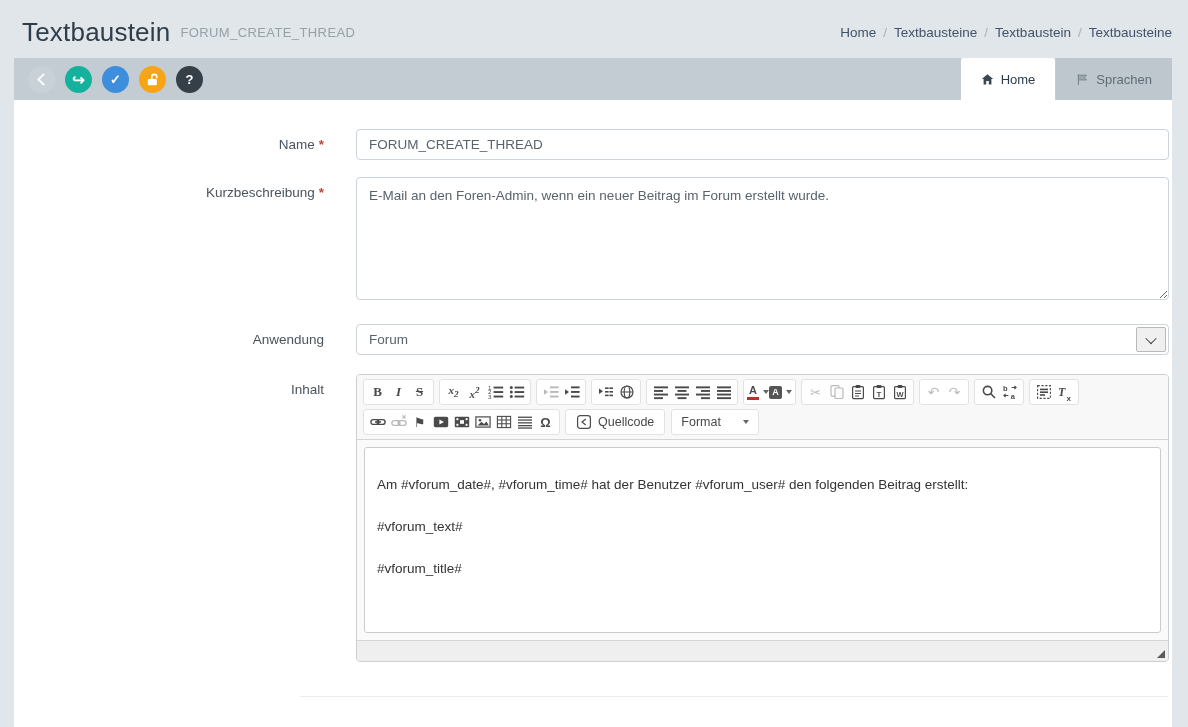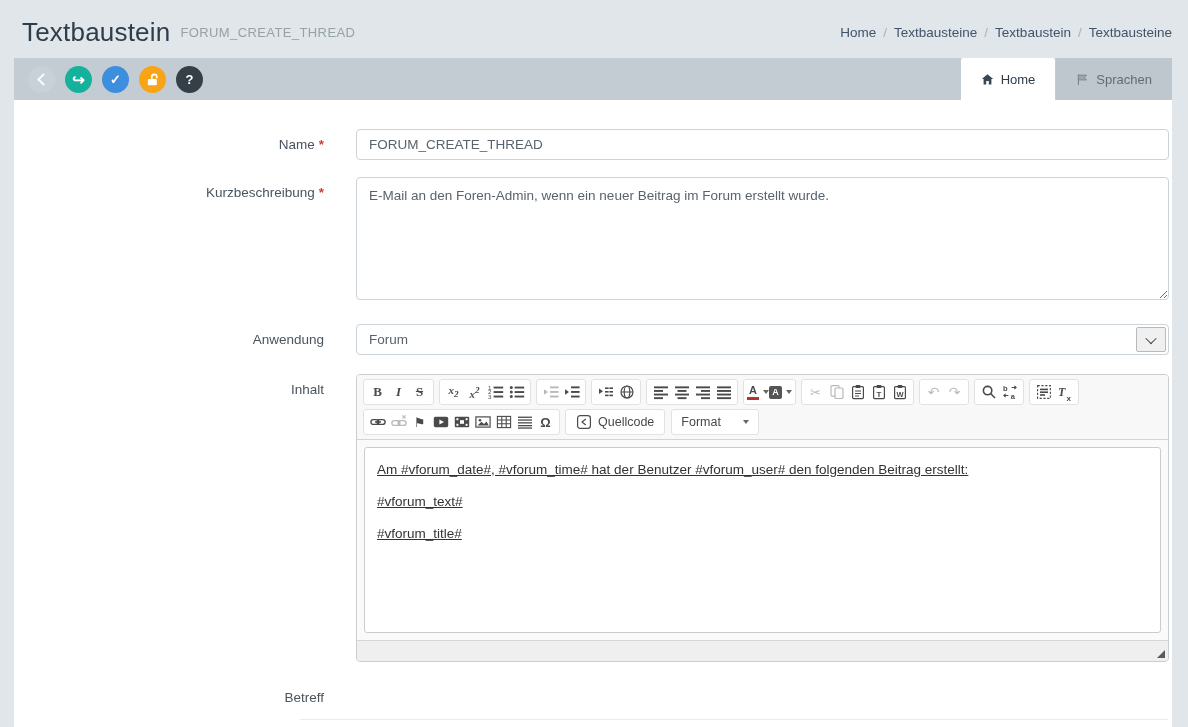--- a/index.html
+++ b/index.html
@@ -57,21 +57,21 @@
   .subx{font-size:8px;font-weight:bold;color:#4a4a4a;margin-left:1px;align-self:flex-end;}
   .tcol{display:inline-flex;flex-direction:column;align-items:center;line-height:1;}
   .tA{font-weight:bold;font-size:11px;color:#4a4a4a;}
   .tbar{width:12px;height:3px;background:#b8312f;margin-top:1px;}
   .bgA{display:inline-flex;align-items:center;justify-content:center;width:13px;height:13px;background:#555;color:#fff;font-size:9px;font-weight:bold;border-radius:2px;}
   .dcaret{width:0;height:0;border-left:3.5px solid transparent;border-right:3.5px solid transparent;border-top:4.5px solid #666;}
   .cklbtn{display:inline-flex;align-items:center;gap:6px;background:#fff;border:1px solid #e2e2e2;border-radius:3px;height:26px;padding:0 10px;font-size:12.5px;color:#484848;margin-right:6px;cursor:pointer;box-sizing:border-box;}
   .ckfmt{display:inline-flex;align-items:center;justify-content:space-between;background:#fff;border:1px solid #e2e2e2;border-radius:3px;height:26px;padding:0 9px;width:88px;font-size:12.5px;color:#484848;cursor:pointer;box-sizing:border-box;}
   .ckbody{background:#fafafa;padding:7px;}
   .ckpage{background:#fff;border:1px solid #ccc;border-radius:3px;height:186px;padding:2px 12px;overflow:hidden;font-size:13.5px;color:#333;box-sizing:border-box;}
-  .ckpage p{margin:12px 0 17px;text-decoration:underline;}
+  .ckpage p{margin:27px 0 17px;}
   .ckfoot{height:20px;background:#efefef;border-top:1px solid #d6d6d6;position:relative;}
   .grip{position:absolute;right:3px;bottom:3px;width:0;height:0;border-bottom:8px solid #5a5a5a;border-left:8px solid transparent;}
 
   hr.div1{border:none;border-top:1px solid #e8ecef;margin:14px 4px 0 286px;}
 </style>
 </head>
 <body>
 
 <div class="page">
 
@@ -450,19 +450,18 @@
               </div>
           </div>
           <div class="ckfoot">
               <span class="grip"></span>
             </div>
         </div>
       </div>
     </div>
 
     <div class="frow">
-      <label class="flabel"><span>Betreff</span></label>
     </div>
 
     <hr class="div1">
 
   </main>
 </div>
 
 </body></html>

